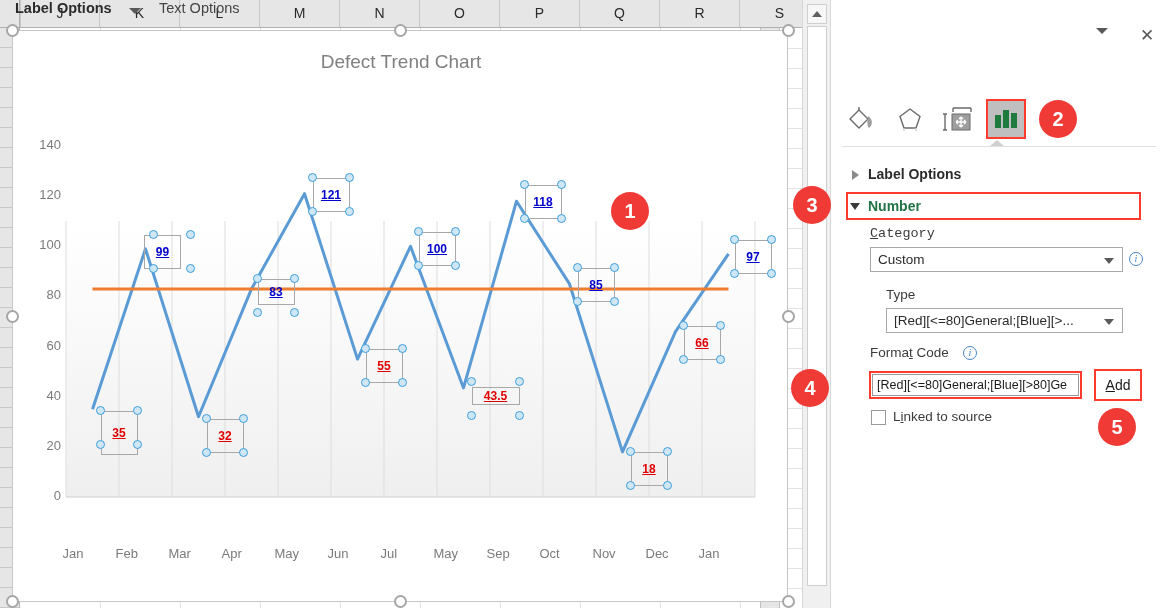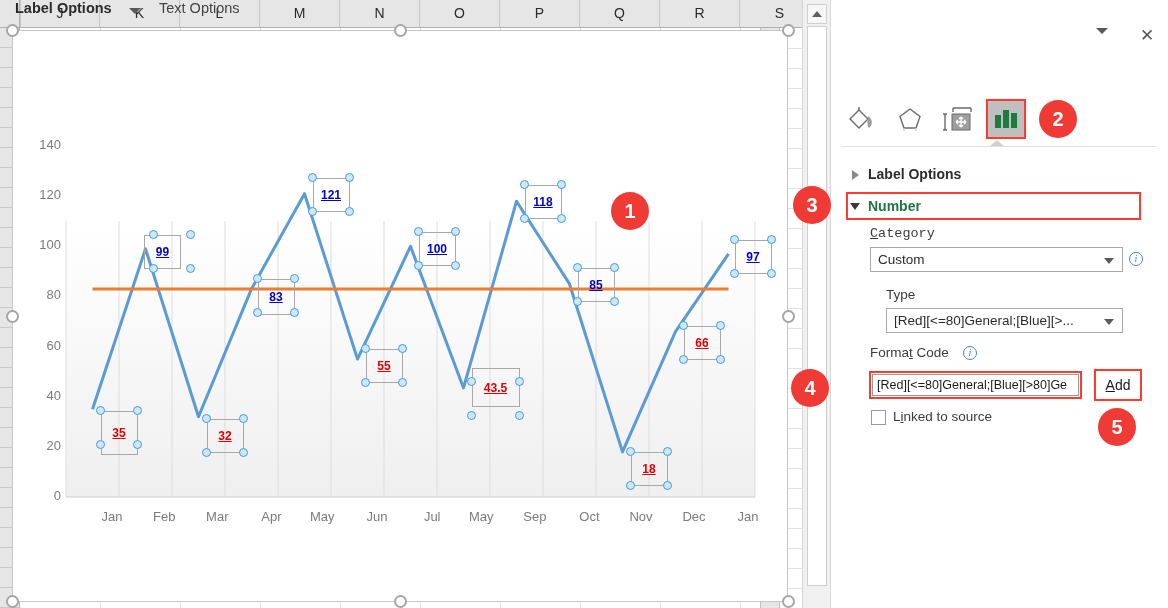--- a/index.html
+++ b/index.html
@@ -87,22 +87,23 @@
     position: absolute; left: 0; top: 20px; width: 776px;
     text-align: center; font-size: 19px; color: #808080;
   }
   #plot-svg { position: absolute; left: 0; top: 0; }
 
   .axis-tick {
     position: absolute; text-align: right; font-size: 13px; color: #7b7b7b;
     width: 40px;
   }
   .cat-tick {
-    position: absolute; text-align: right; font-size: 13px; color: #7b7b7b;
+    position: absolute; text-align: left; font-size: 13px; color: #7b7b7b;
     width: 60px;
+    margin-top: 37px;
   }
 
   
   .dlabel {
     position: absolute; border: 1px solid #a8a8a8; background: transparent;
     font-size: 12px; font-weight: bold; text-align: center;
     display: flex; align-items: center; justify-content: center;
     z-index: 22;
     text-decoration: underline;
   }
@@ -381,20 +382,21 @@
         <div class="col-head" style="width: 80px;">N</div>
         <div class="col-head" style="width: 80px;">O</div>
         <div class="col-head" style="width: 80px;">P</div>
         <div class="col-head" style="width: 80px;">Q</div>
         <div class="col-head" style="width: 80px;">R</div>
         <div class="col-head" style="width: 80px;">S</div>
       </div>
 
     <div id="chart-frame">
 
+      <div id="chart-title">Defect Trend Chart</div>
 
       <svg id="plot-svg" width="776" height="572">
           <defs>
             <linearGradient id="plotbg" x1="0" y1="0" x2="0" y2="1">
               <stop offset="0%" stop-color="#ffffff"></stop>
               <stop offset="28%" stop-color="#fbfbfb"></stop>
               <stop offset="100%" stop-color="#efefef"></stop>
             </linearGradient>
           </defs>
           <rect x="53" y="190" width="689" height="276" fill="url(#plotbg)"></rect>
@@ -451,41 +453,41 @@
           <div class="dlabel blue" style="left: 131px; top: 203.84px; width: 37px; height: 34px;">99</div>
           <div class="dl-h" style="left: 135.5px; top: 198.84px;"></div>
           <div class="dl-h" style="left: 172.5px; top: 198.84px;"></div>
           <div class="dl-h" style="left: 135.5px; top: 232.84px;"></div>
           <div class="dl-h" style="left: 172.5px; top: 232.84px;"></div>
           <div class="dlabel red" style="left: 193.5px; top: 387.787px; width: 37px; height: 34px;">32</div>
           <div class="dl-h" style="left: 188.5px; top: 382.787px;"></div>
           <div class="dl-h" style="left: 225.5px; top: 382.787px;"></div>
           <div class="dl-h" style="left: 188.5px; top: 416.787px;"></div>
           <div class="dl-h" style="left: 225.5px; top: 416.787px;"></div>
-          <div class="dlabel blue" style="left: 244.5px; top: 247.947px; width: 37px; height: 36px;">83</div>
+          <div class="dlabel blue" style="left: 244.5px; top: 247.947px; width: 37px; height: 26px;">83</div>
           <div class="dl-h" style="left: 239.5px; top: 242.947px;"></div>
           <div class="dl-h" style="left: 276.5px; top: 242.947px;"></div>
           <div class="dl-h" style="left: 239.5px; top: 276.947px;"></div>
           <div class="dl-h" style="left: 276.5px; top: 276.947px;"></div>
           <div class="dlabel blue" style="left: 299.5px; top: 146.693px; width: 37px; height: 34px;">121</div>
           <div class="dl-h" style="left: 294.5px; top: 141.693px;"></div>
           <div class="dl-h" style="left: 331.5px; top: 141.693px;"></div>
           <div class="dl-h" style="left: 294.5px; top: 175.693px;"></div>
           <div class="dl-h" style="left: 331.5px; top: 175.693px;"></div>
           <div class="dlabel red" style="left: 352.5px; top: 318.133px; width: 37px; height: 34px;">55</div>
           <div class="dl-h" style="left: 347.5px; top: 313.133px;"></div>
           <div class="dl-h" style="left: 384.5px; top: 313.133px;"></div>
           <div class="dl-h" style="left: 347.5px; top: 347.133px;"></div>
           <div class="dl-h" style="left: 384.5px; top: 347.133px;"></div>
           <div class="dlabel blue" style="left: 405.5px; top: 201.333px; width: 37px; height: 34px;">100</div>
           <div class="dl-h" style="left: 400.5px; top: 196.333px;"></div>
           <div class="dl-h" style="left: 437.5px; top: 196.333px;"></div>
           <div class="dl-h" style="left: 400.5px; top: 230.333px;"></div>
           <div class="dl-h" style="left: 437.5px; top: 230.333px;"></div>
-          <div class="dlabel red" style="left: 458.5px; top: 337px; width: 48px; height: 39px;">43.5</div>
+          <div class="dlabel red" style="left: 458.5px; top: 356px; width: 48px; height: 18px;">43.5</div>
           <div class="dl-h" style="left: 453.5px; top: 345.96px;"></div>
           <div class="dl-h" style="left: 501.5px; top: 345.96px;"></div>
           <div class="dl-h" style="left: 453.5px; top: 379.96px;"></div>
           <div class="dl-h" style="left: 501.5px; top: 379.96px;"></div>
           <div class="dlabel blue" style="left: 511.5px; top: 154.213px; width: 37px; height: 34px;">118</div>
           <div class="dl-h" style="left: 506.5px; top: 149.213px;"></div>
           <div class="dl-h" style="left: 543.5px; top: 149.213px;"></div>
           <div class="dl-h" style="left: 506.5px; top: 183.213px;"></div>
           <div class="dl-h" style="left: 543.5px; top: 183.213px;"></div>
           <div class="dlabel blue" style="left: 564.5px; top: 236.933px; width: 37px; height: 34px;">85</div>

